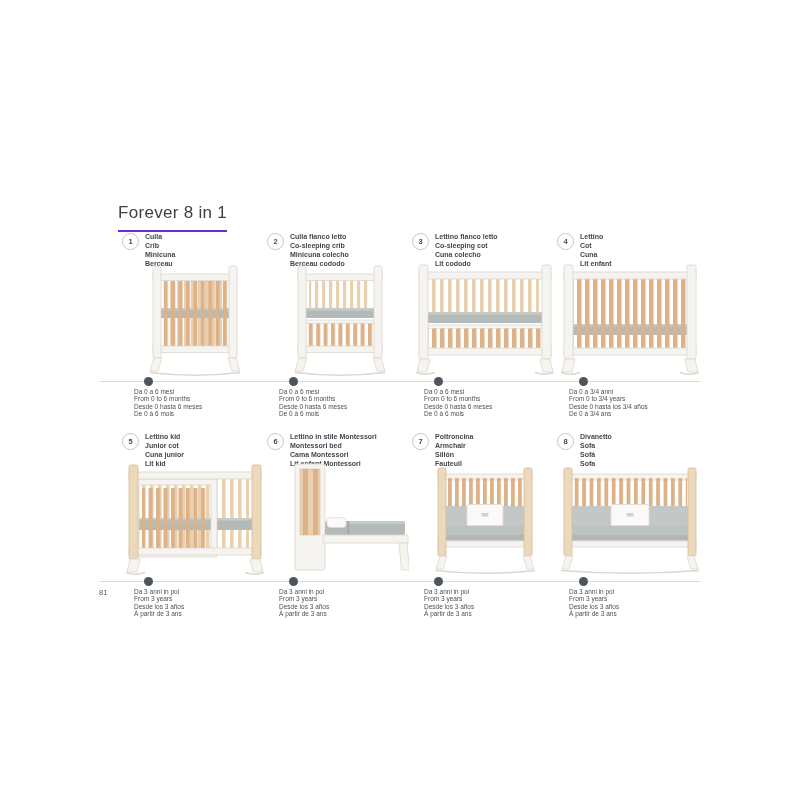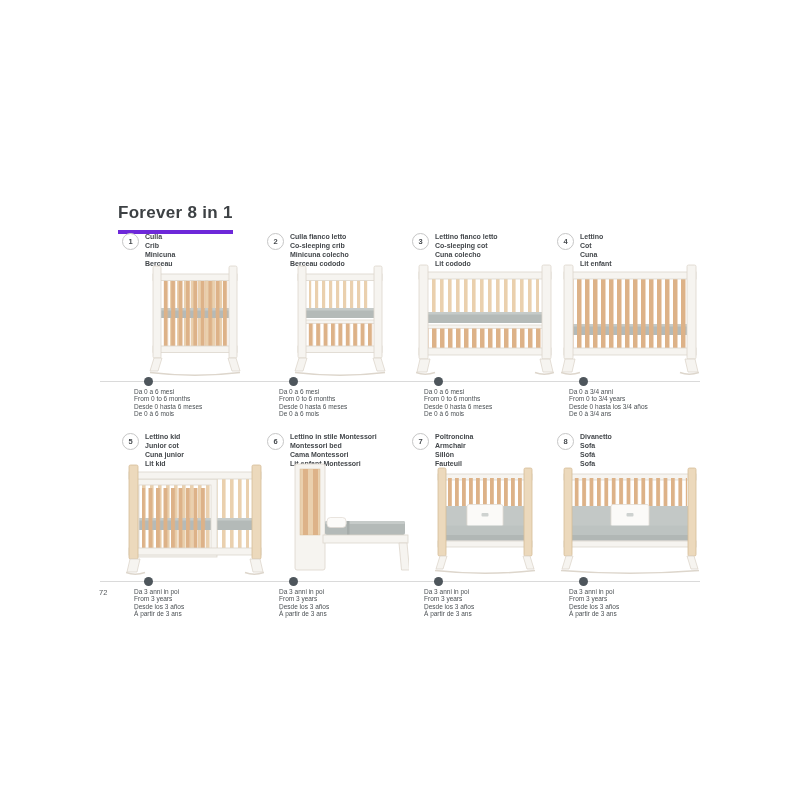--- a/index.html
+++ b/index.html
@@ -2,22 +2,22 @@
 <html><head>
 <meta charset="utf-8">
 <style>
   html,body { margin:0; padding:0; background:#ffffff; }
   .page {
     position:relative; width:800px; height:800px; background:#ffffff;
     font-family:"Liberation Sans", sans-serif; overflow:hidden;
   }
   .title {
     position:absolute; left:118px; top:192px;
-    font-size:17px; font-weight:700; color:#3d4144; letter-spacing:0.3px;
-    padding-bottom:7px; border-bottom:4px solid #6d28d9; display:inline-block;
+    font-size:17px; font-weight:400; color:#3d4144; letter-spacing:0.3px;
+    padding-bottom:7px; border-bottom:2px solid #6d28d9; display:inline-block;
   }
   .row { position:absolute; left:122px; width:585px; height:190px; }
   .row1 { top:230px; }
   .row2 { top:430px; }
   .col { position:absolute; top:0; width:145px; height:190px; }
   .c1 { left:0; } .c2 { left:145px; } .c3 { left:290px; } .c4 { left:435px; }
   .cfg-header { display:flex; gap:6px; align-items:flex-start; }
   .num {
     flex:0 0 auto; width:15px; height:15px; margin-top:3px;
     border:1px solid #c6c6c6; border-radius:50%;
@@ -393,15 +393,15 @@
       <div class="ages">
         <span>Da 3 anni in poi</span>
         <span>From 3 years</span>
         <span>Desde los 3 años</span>
         <span>À partir de 3 ans</span>
       </div>
     </div>
 
   </div>
 
-  <div class="pagenum">72</div>
+  <div class="pagenum">81</div>
 
 </div>
 
 </body></html>

